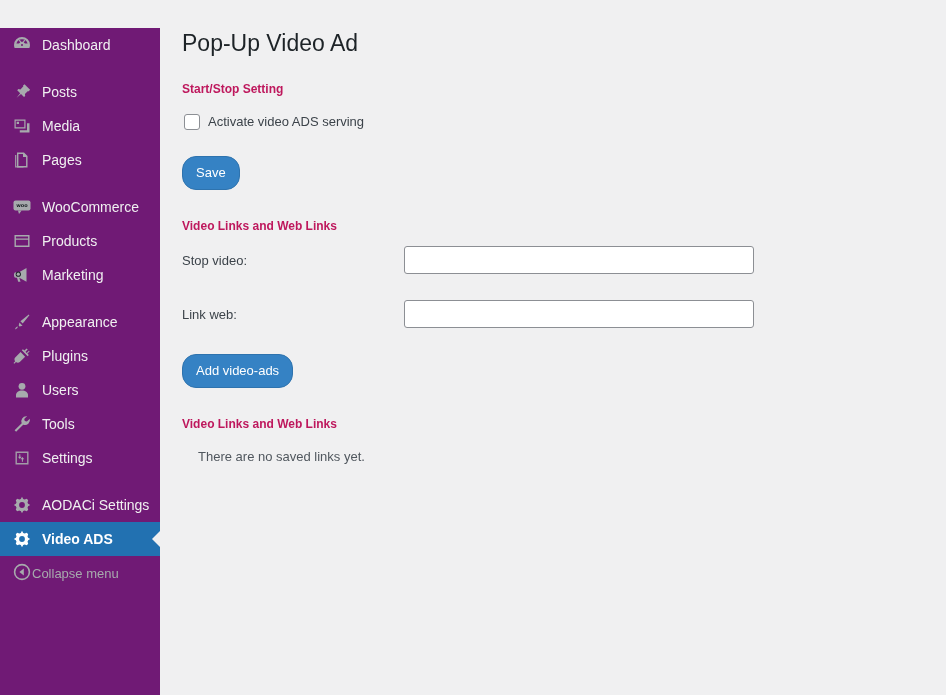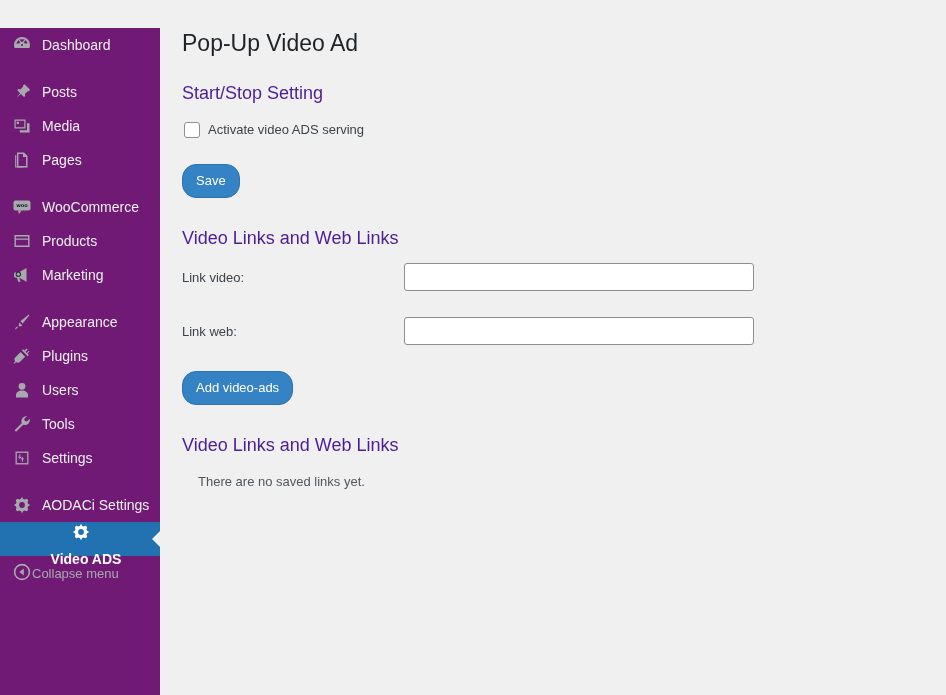--- a/index.html
+++ b/index.html
@@ -57,21 +57,20 @@
     flex: 0 0 20px;
     color: #a7aaad;
   }
   .menu-item .mi-ico svg { display: block; }
   .menu-item .mi-label { display: inline-block; }
 
   .menu-item.current {
     background: #2271b1;
     color: #fff;
     font-weight: 600;
-    flex-direction: column;
   }
   .menu-item.current .mi-ico { color: #fff; }
   .menu-item.current::after {
     content: "";
     position: absolute;
     right: 0;
     top: 50%;
     margin-top: -8px;
     border-style: solid;
     border-width: 8px 8px 8px 0;
@@ -99,23 +98,23 @@
   }
   h1.page-title {
     font-size: 23px;
     font-weight: 400;
     color: #1d2327;
     margin: 20px 0 0 0;
     padding: 9px 0 4px 0;
     line-height: 1.3;
   }
   h2.section-title {
-    font-size: 18px;
-    font-weight: normal;
-    color: #4c1d95;
+    font-size: 12px;
+    font-weight: bold;
+    color: #be185d;
     margin: 18px 0 12px 0;
     line-height: 1.4;
   }
   h2.section-title.sub {
     margin-top: 28px;
   }
 
   .checkbox-row {
     display: flex;
     align-items: flex-start;
@@ -331,21 +330,21 @@
     <div class="checkbox-row">
       <input type="checkbox" class="wp-checkbox" id="activate-cb" style="">
       <label class="checkbox-label" for="activate-cb">Activate video ADS serving</label>
     </div>
 
     <button class="btn-primary">Save</button>
 
     <h2 class="section-title sub">Video Links and Web Links</h2>
 
     <div class="field-row">
-      <span class="field-label">Link video:</span>
+      <span class="field-label">Stop video:</span>
       <input type="text" class="text-input" placeholder="" style="">
     </div>
 
     <div class="field-row">
       <span class="field-label">Link web:</span>
       <input type="text" class="text-input" placeholder="" style="">
     </div>
 
     <button class="btn-primary" style="margin-top:0;">Add video-ads</button>
 

